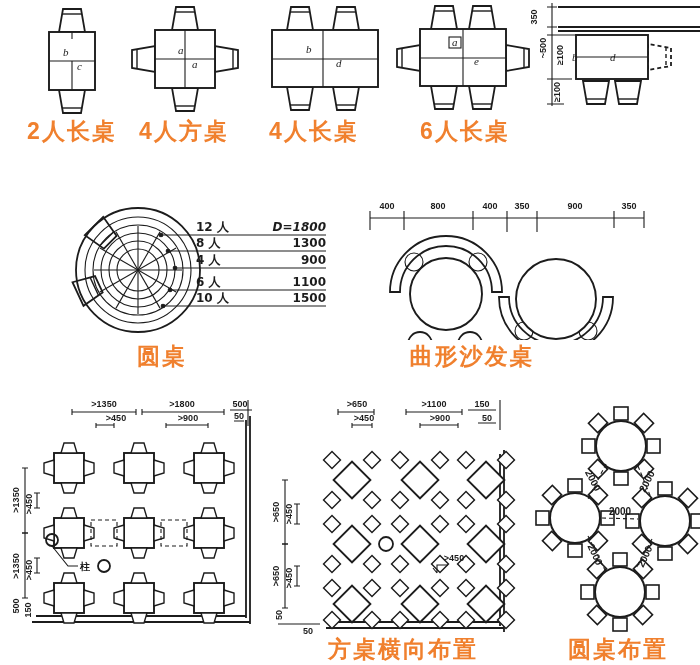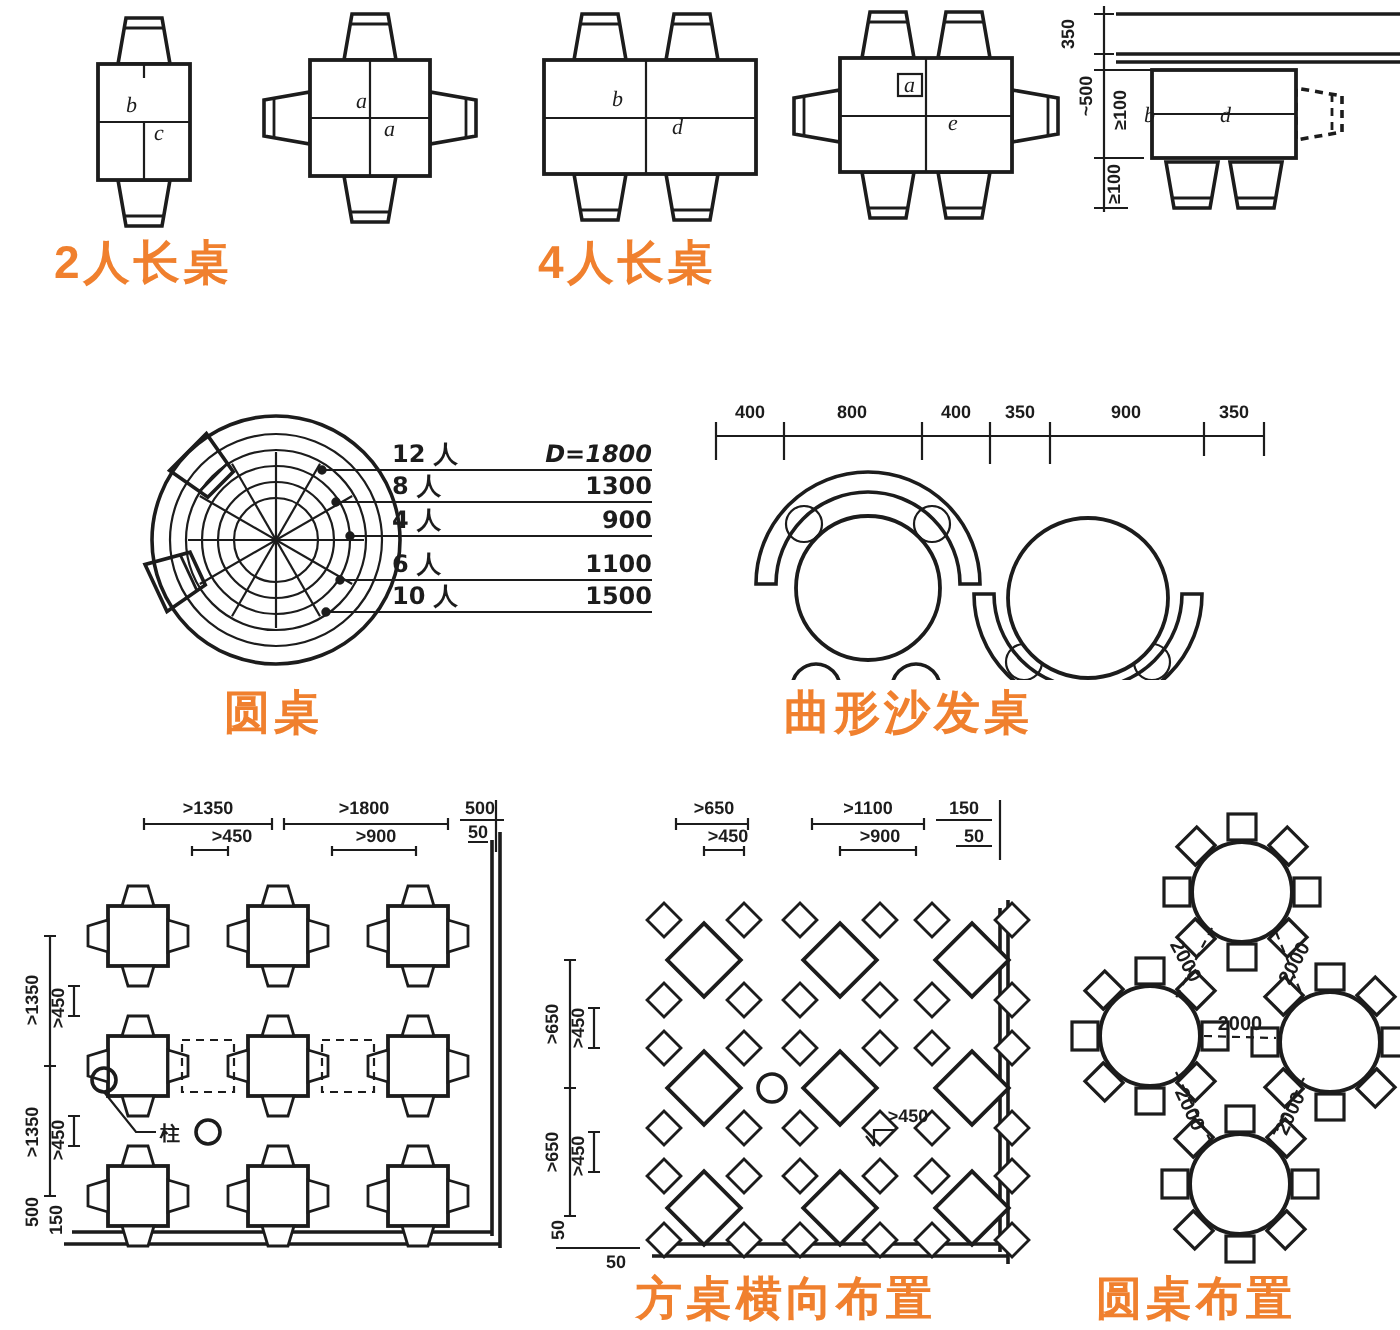--- a/index.html
+++ b/index.html
@@ -1,19 +1,19 @@
 <!DOCTYPE html>
 <html><head>
 <meta charset="utf-8">
 <style>
   html,body{margin:0;padding:0;background:#ffffff;}
   #page{position:relative;width:700px;height:665px;background:#ffffff;overflow:hidden;
         font-family:"Liberation Sans",sans-serif;color:#1c1c1c;}
   .diag{position:absolute;}
-  .dlabel{position:absolute;font-size:23px;font-weight:bold;
+  .dlabel{position:absolute;text-align:center;font-size:23px;font-weight:bold;
           color:#f0802e;letter-spacing:2px;font-family:"Liberation Sans",sans-serif;white-space:nowrap;}
   svg{display:block;}
   svg *{vector-effect:none;}
   .ink{stroke:#1c1c1c;fill:none;stroke-width:1.8;}
   .thin{stroke:#1c1c1c;fill:none;stroke-width:1.1;}
   .tbl{stroke:#1c1c1c;fill:#ffffff;stroke-width:1.9;}
   .dash{stroke-dasharray:4 3;}
   .dim{font-family:"Liberation Sans",sans-serif;font-size:9px;font-weight:bold;fill:#1c1c1c;}
   .dim2{font-family:"Liberation Sans",sans-serif;font-size:10px;font-weight:bold;fill:#1c1c1c;}
   .letter{font-family:"Liberation Serif",serif;font-style:italic;font-size:11px;fill:#1c1c1c;}
@@ -123,21 +123,23 @@
         <use href="#chairB" transform="translate(118,57) rotate(90)"></use>
       </g>
       <rect x="46" y="35" width="72" height="44" class="tbl"></rect>
       <path d="M46,57 H118" class="thin"></path>
       <text x="42" y="61" class="letter">b</text>
       <text x="80" y="61" class="letter">d</text>
     </svg>
   </div>
 
   <div class="dlabel" style="left:27px;top:116px;width:90px">2人长桌</div>
+  <div class="dlabel" style="left:139px;top:116px;width:90px">4人方桌</div>
   <div class="dlabel" style="left:269px;top:116px;width:90px">4人长桌</div>
+  <div class="dlabel" style="left:420px;top:116px;width:90px">6人长桌</div>
 
   <div class="diag" style="left:46px;top:198px">
     <svg width="288" height="142">
       <use href="#chairB" transform="translate(48,28) rotate(135)"></use>
       <use href="#chairB" transform="translate(32,96) rotate(65)"></use>
       <g>
         <circle cx="92" cy="72" r="62" class="ink" fill="#fff"></circle>
         <circle cx="92" cy="72" r="53" class="thin"></circle>
         <circle cx="92" cy="72" r="45" class="thin"></circle>
         <circle cx="92" cy="72" r="37" class="thin"></circle>
@@ -172,21 +174,21 @@
         <text x="150" y="66" class="seat">4 人</text>
         <text x="280" y="66" text-anchor="end" class="seat">900</text>
         <text x="150" y="88" class="seat">6 人</text>
         <text x="280" y="88" text-anchor="end" class="seat">1100</text>
         <text x="150" y="104" class="seat">10 人</text>
         <text x="280" y="104" text-anchor="end" class="seat">1500</text>
       </g>
     </svg>
   </div>
 
-  <div class="diag" style="left:346px;top:198px">
+  <div class="diag" style="left:358px;top:198px">
     <svg width="292" height="142">
       <path d="M12,20 H286" class="thin"></path>
       <path d="M12,13 V32 M46,13 V32 M115,13 V32 M149,13 V34 M179,13 V34 M256,13 V30 M286,13 V30" class="thin"></path>
       <g>
         <text x="29" y="11" text-anchor="middle" class="dim">400</text>
         <text x="80" y="11" text-anchor="middle" class="dim">800</text>
         <text x="132" y="11" text-anchor="middle" class="dim">400</text>
         <text x="164" y="11" text-anchor="middle" class="dim">350</text>
         <text x="217" y="11" text-anchor="middle" class="dim">900</text>
         <text x="271" y="11" text-anchor="middle" class="dim">350</text>

